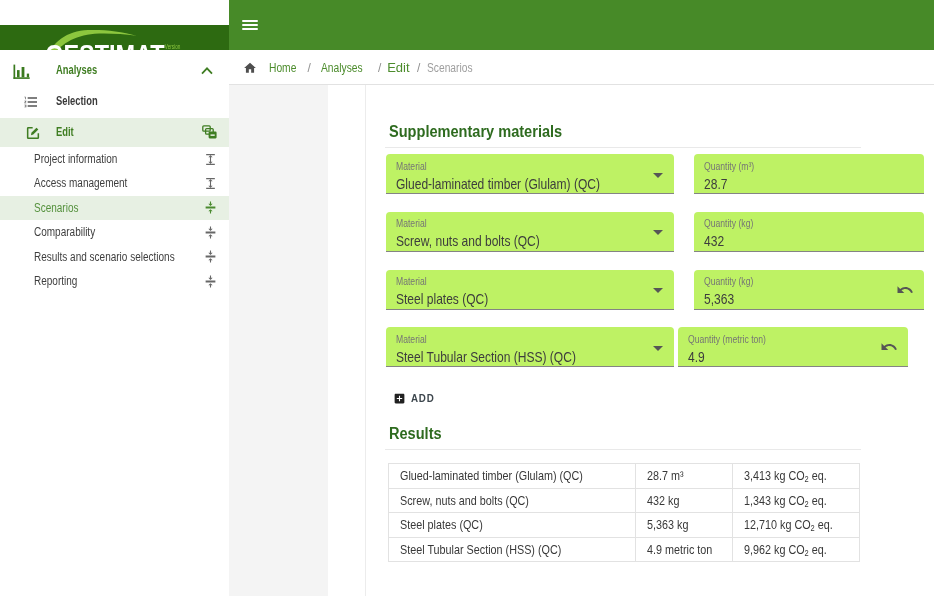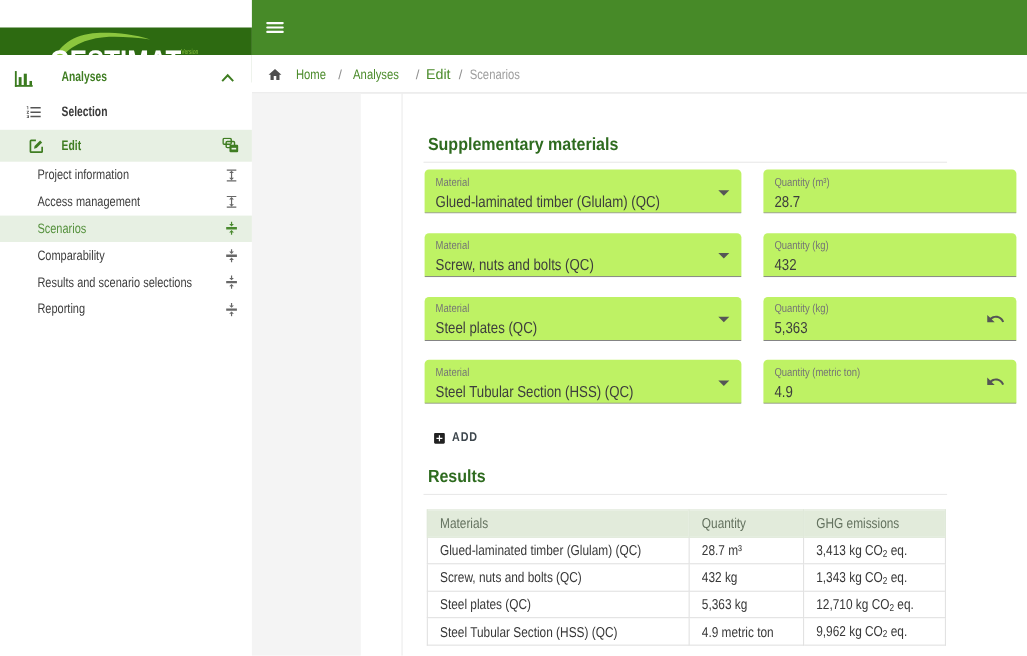--- a/index.html
+++ b/index.html
@@ -195,43 +195,38 @@
   <svg class="undo" width="18" height="18" viewBox="0 0 24 24">
     <path d="M12.5 8c-2.65 0-5.05.99-6.9 2.6L2 7v9h9l-3.62-3.62c1.39-1.16 3.16-1.88 5.12-1.88 3.54 0 6.55 2.31 7.6 5.5l2.37-.78C21.08 11.03 17.15 8 12.5 8z" fill="#555555"></path>
   </svg>
 </div>
 
 <div class="field" style="left:386px; top:327.3px; width:288px;">
   <div class="flabel">Material</div>
   <div class="fvalue">Steel Tubular Section (HSS) (QC)</div>
   <div class="arrow"></div>
 </div>
-<div class="field" style="left:694px; top:327.3px; width:230px;">
+<div class="field" style="left:678px; top:327.3px; width:230px;">
   <div class="flabel">Quantity (metric ton)</div>
   <div class="fvalue">4.9</div>
   <svg class="undo" width="18" height="18" viewBox="0 0 24 24">
     <path d="M12.5 8c-2.65 0-5.05.99-6.9 2.6L2 7v9h9l-3.62-3.62c1.39-1.16 3.16-1.88 5.12-1.88 3.54 0 6.55 2.31 7.6 5.5l2.37-.78C21.08 11.03 17.15 8 12.5 8z" fill="#555555"></path>
   </svg>
 </div>
 
 <svg style="position:absolute;left:392.6px;top:391.6px;" width="13" height="13" viewBox="0 0 24 24">
   <path d="M19 3H5c-1.1 0-2 .9-2 2v14c0 1.1.9 2 2 2h14c1.1 0 2-.9 2-2V5c0-1.1-.9-2-2-2zm-2 10h-4v4h-2v-4H7v-2h4V7h2v4h4v2z" fill="#212121"></path>
 </svg>
 <div id="addtxt">ADD</div>
 
 <h1 class="sec" style="left:389px; top:425px;">Results</h1>
 <div class="rule" style="top:448.5px;"></div>
 
 <table id="rtable">
   <tbody>
-      <tr>
-    <th style="width:238.5px;"><span class="t">Materials</span></th>
-    <th style="width:105px;"><span class="t">Quantity</span></th>
-    <th style="width:128.5px;"><span class="t">GHG emissions</span></th>
-  </tr>
   <tr>
         <td><span class="t">Glued-laminated timber (Glulam) (QC)</span></td>
         <td><span class="t">28.7 m³</span></td>
         <td><span class="t">3,413 kg CO<sub>2</sub> eq.</span></td>
       </tr>
   <tr>
         <td><span class="t">Screw, nuts and bolts (QC)</span></td>
         <td><span class="t">432 kg</span></td>
         <td><span class="t">1,343 kg CO<sub>2</sub> eq.</span></td>
       </tr>

